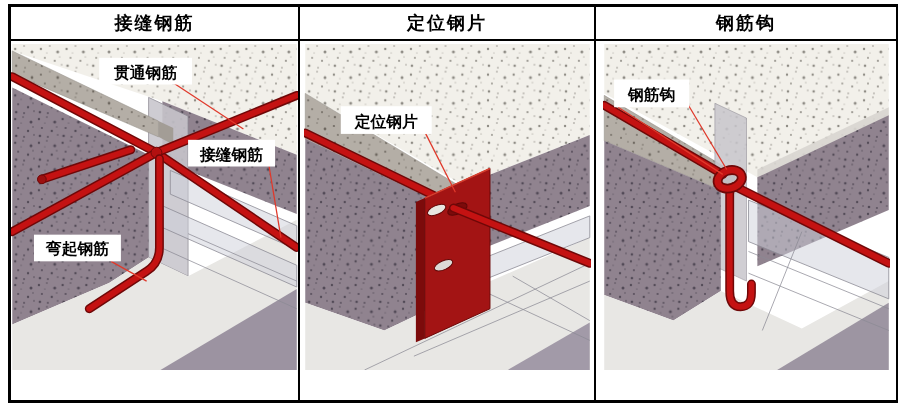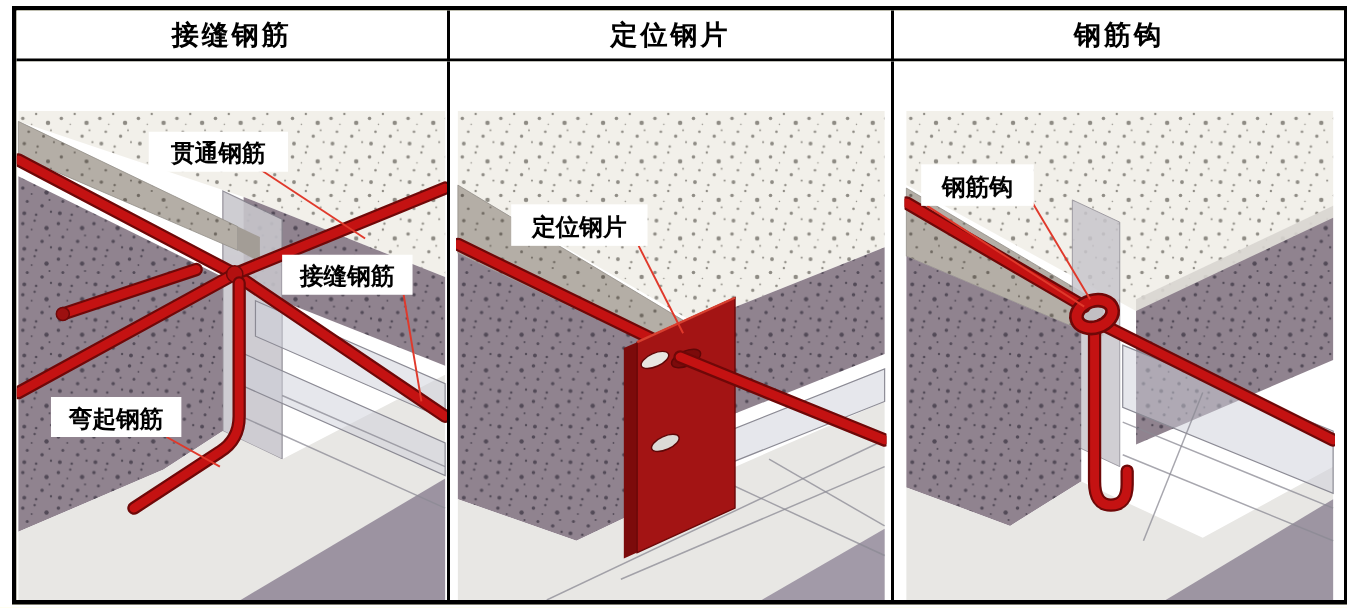--- a/index.html
+++ b/index.html
@@ -12,21 +12,21 @@
     grid-template-rows:34px 1fr;
   }
   .hcell{
     border-bottom:2px solid #000;
     display:flex;align-items:center;justify-content:center;
     font-family:"Liberation Serif",serif;font-weight:bold;font-size:18px;color:#000;
     letter-spacing:2px;background:#fff;
   }
   .vline{border-right:2px solid #000;}
   .bcell{
-    background:#fff;display:flex;justify-content:center;align-items:flex-end;
+    background:#fff;display:flex;justify-content:center;align-items:flex-start;
     padding-top:3px;overflow:hidden;
   }
   svg.fig{display:block;}
   .ann{font-family:"Liberation Sans",sans-serif;font-weight:bold;font-size:16px;fill:#000;}
   .rebar-o{stroke:#6f0808;fill:none;stroke-linecap:round;stroke-linejoin:round;}
   .rebar-r{stroke:#c41212;fill:none;stroke-linecap:round;stroke-linejoin:round;}
   .leader{stroke:#e0392b;stroke-width:1.3;fill:none;}
   .shelf{fill:rgba(206,208,218,0.5);stroke:#8b8a94;stroke-width:0.8;}
   .gline{stroke:#8b8a94;stroke-width:1;opacity:0.75;}
   .lblbox{fill:#ffffff;}

